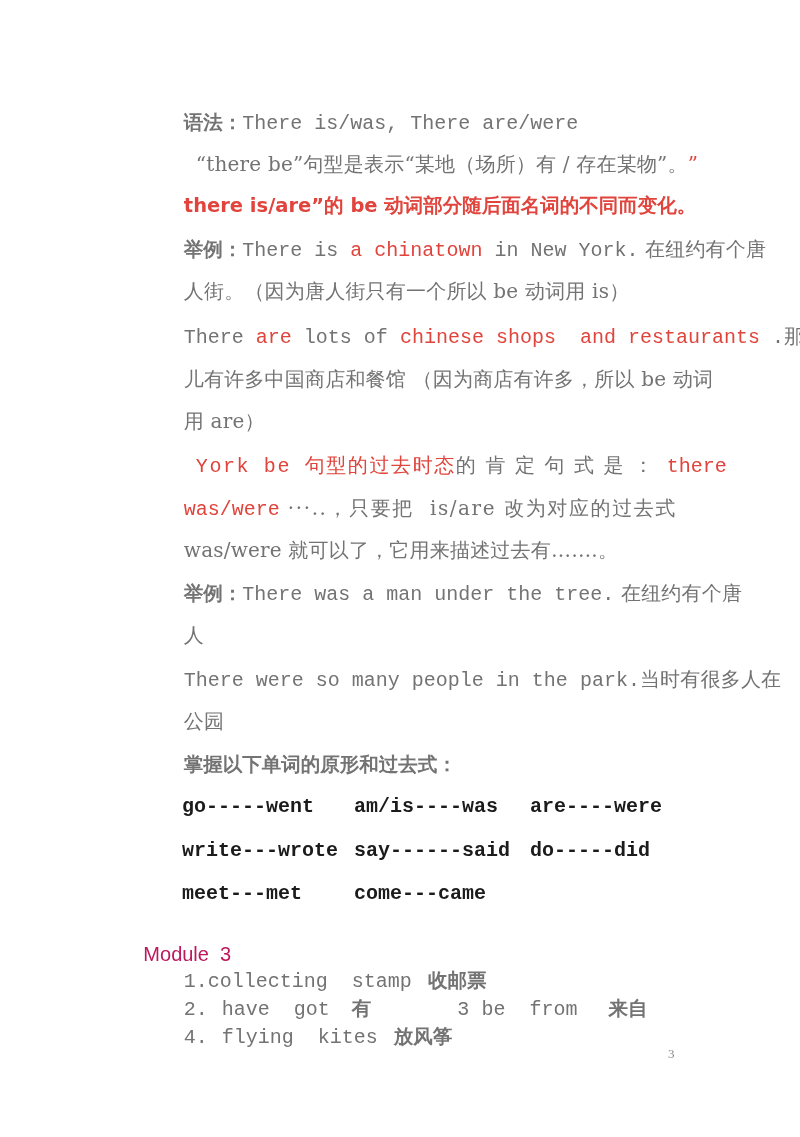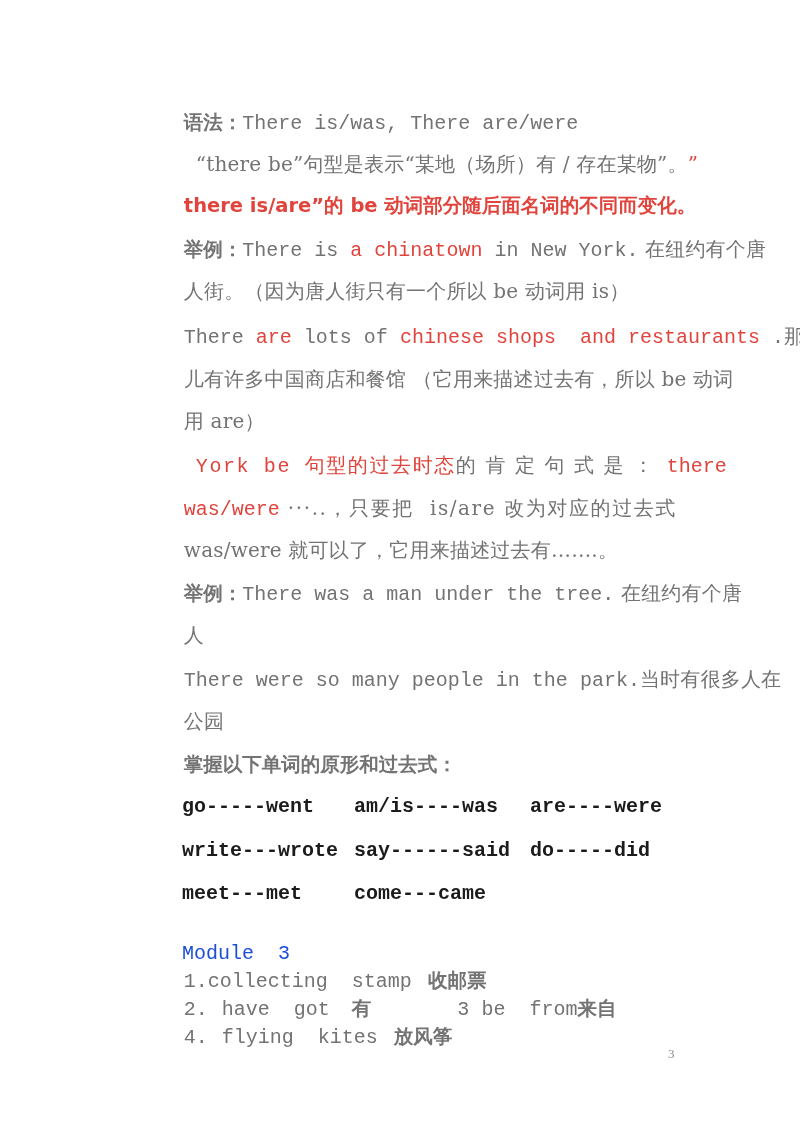--- a/index.html
+++ b/index.html
@@ -80,22 +80,22 @@
     font-size: 20px;
   }
 
   .red  { color: #e0443c; }
   .blue { color: #737373; }
   .blk  { color: #737373; }
   .sp-med  { letter-spacing: 1.6px; }
 
   
   .module-head {
-    color: #1d4ed8;
-    font-family: Liberation Mono, monospace;
+    color: #be185d;
+    font-family: Liberation Sans, sans-serif;
     font-size: 20px;
   }
 
   .vocab-line {
     font-family: "Liberation Mono", "DejaVu Sans Mono", monospace;
     font-size: 20px;
     font-weight: bold;
   }
 </style>
 </head>
@@ -125,21 +125,21 @@
 
     <div class="line" style="left:110px; top:260px;">
       <span class="cjk blk">人街。（因为唐人街只有一个所以 be 动词用 is）</span>
     </div>
 
     <div class="line" style="left:110px; top:305px;">
       <span class="lat blk">There </span><span class="lat red">are</span><span class="lat blk"> lots of </span><span class="lat red">chinese shops</span><span class="lat blk">  </span><span class="lat red">and restaurants</span><span class="lat blk"> .</span><span class="cjk blk">那</span>
     </div>
 
     <div class="line" style="left:110px; top:348px;">
-      <span class="cjk blk">儿有许多中国商店和餐馆 （它用来描述过去有，所以 be 动词</span>
+      <span class="cjk blk">儿有许多中国商店和餐馆 （因为商店有许多，所以 be 动词</span>
     </div>
 
     <div class="line" style="left:110px; top:390px;">
       <span class="cjk blk">用 are）</span>
     </div>
 
     <div class="line" style="left:122px; top:434px;">
       <span class="lat red sp-med">York be 句型的过去时态</span><span class="cjk blk sp-med">的 肯 定 句 式 是 ：</span><span class="lat red"> there</span>
     </div>
 
@@ -200,21 +200,21 @@
 
     <div class="line module-head" style="left:110px; top:924px;">
       <span>Module  3</span>
     </div>
 
     <div class="line" style="left:110px; top:950px;">
       <span class="lat blk">1.</span><span class="lat blk">collecting  stamp</span><span class="cjk-b blk" style="padding-left:16px;">收邮票</span>
     </div>
 
     <div class="line" style="left:110px; top:978px;">
-      <span class="lat blk">2.</span><span class="lat blk" style="padding-left:14px;">have  got</span><span class="cjk-b blk" style="padding-left:22px;">有</span><span class="lat blk" style="padding-left:86px;">3</span><span class="lat blk" style="padding-left:12px;">be  from</span><span class="cjk-b blk" style="padding-left:0;text-align:right;">来自</span>
+      <span class="lat blk">2.</span><span class="lat blk" style="padding-left:14px;">have  got</span><span class="cjk-b blk" style="padding-left:22px;">有</span><span class="lat blk" style="padding-left:86px;">3</span><span class="lat blk" style="padding-left:12px;">be  from</span><span class="cjk-b blk" style="padding-left:31px;text-align:right;">来自</span>
     </div>
 
     <div class="line" style="left:110px; top:1006px;">
       <span class="lat blk">4.</span><span class="lat blk" style="padding-left:14px;">flying  kites</span><span class="cjk-b blk" style="padding-left:16px;">放风筝</span>
     </div>
 
   </div>
 </div>
 
 </body></html>

